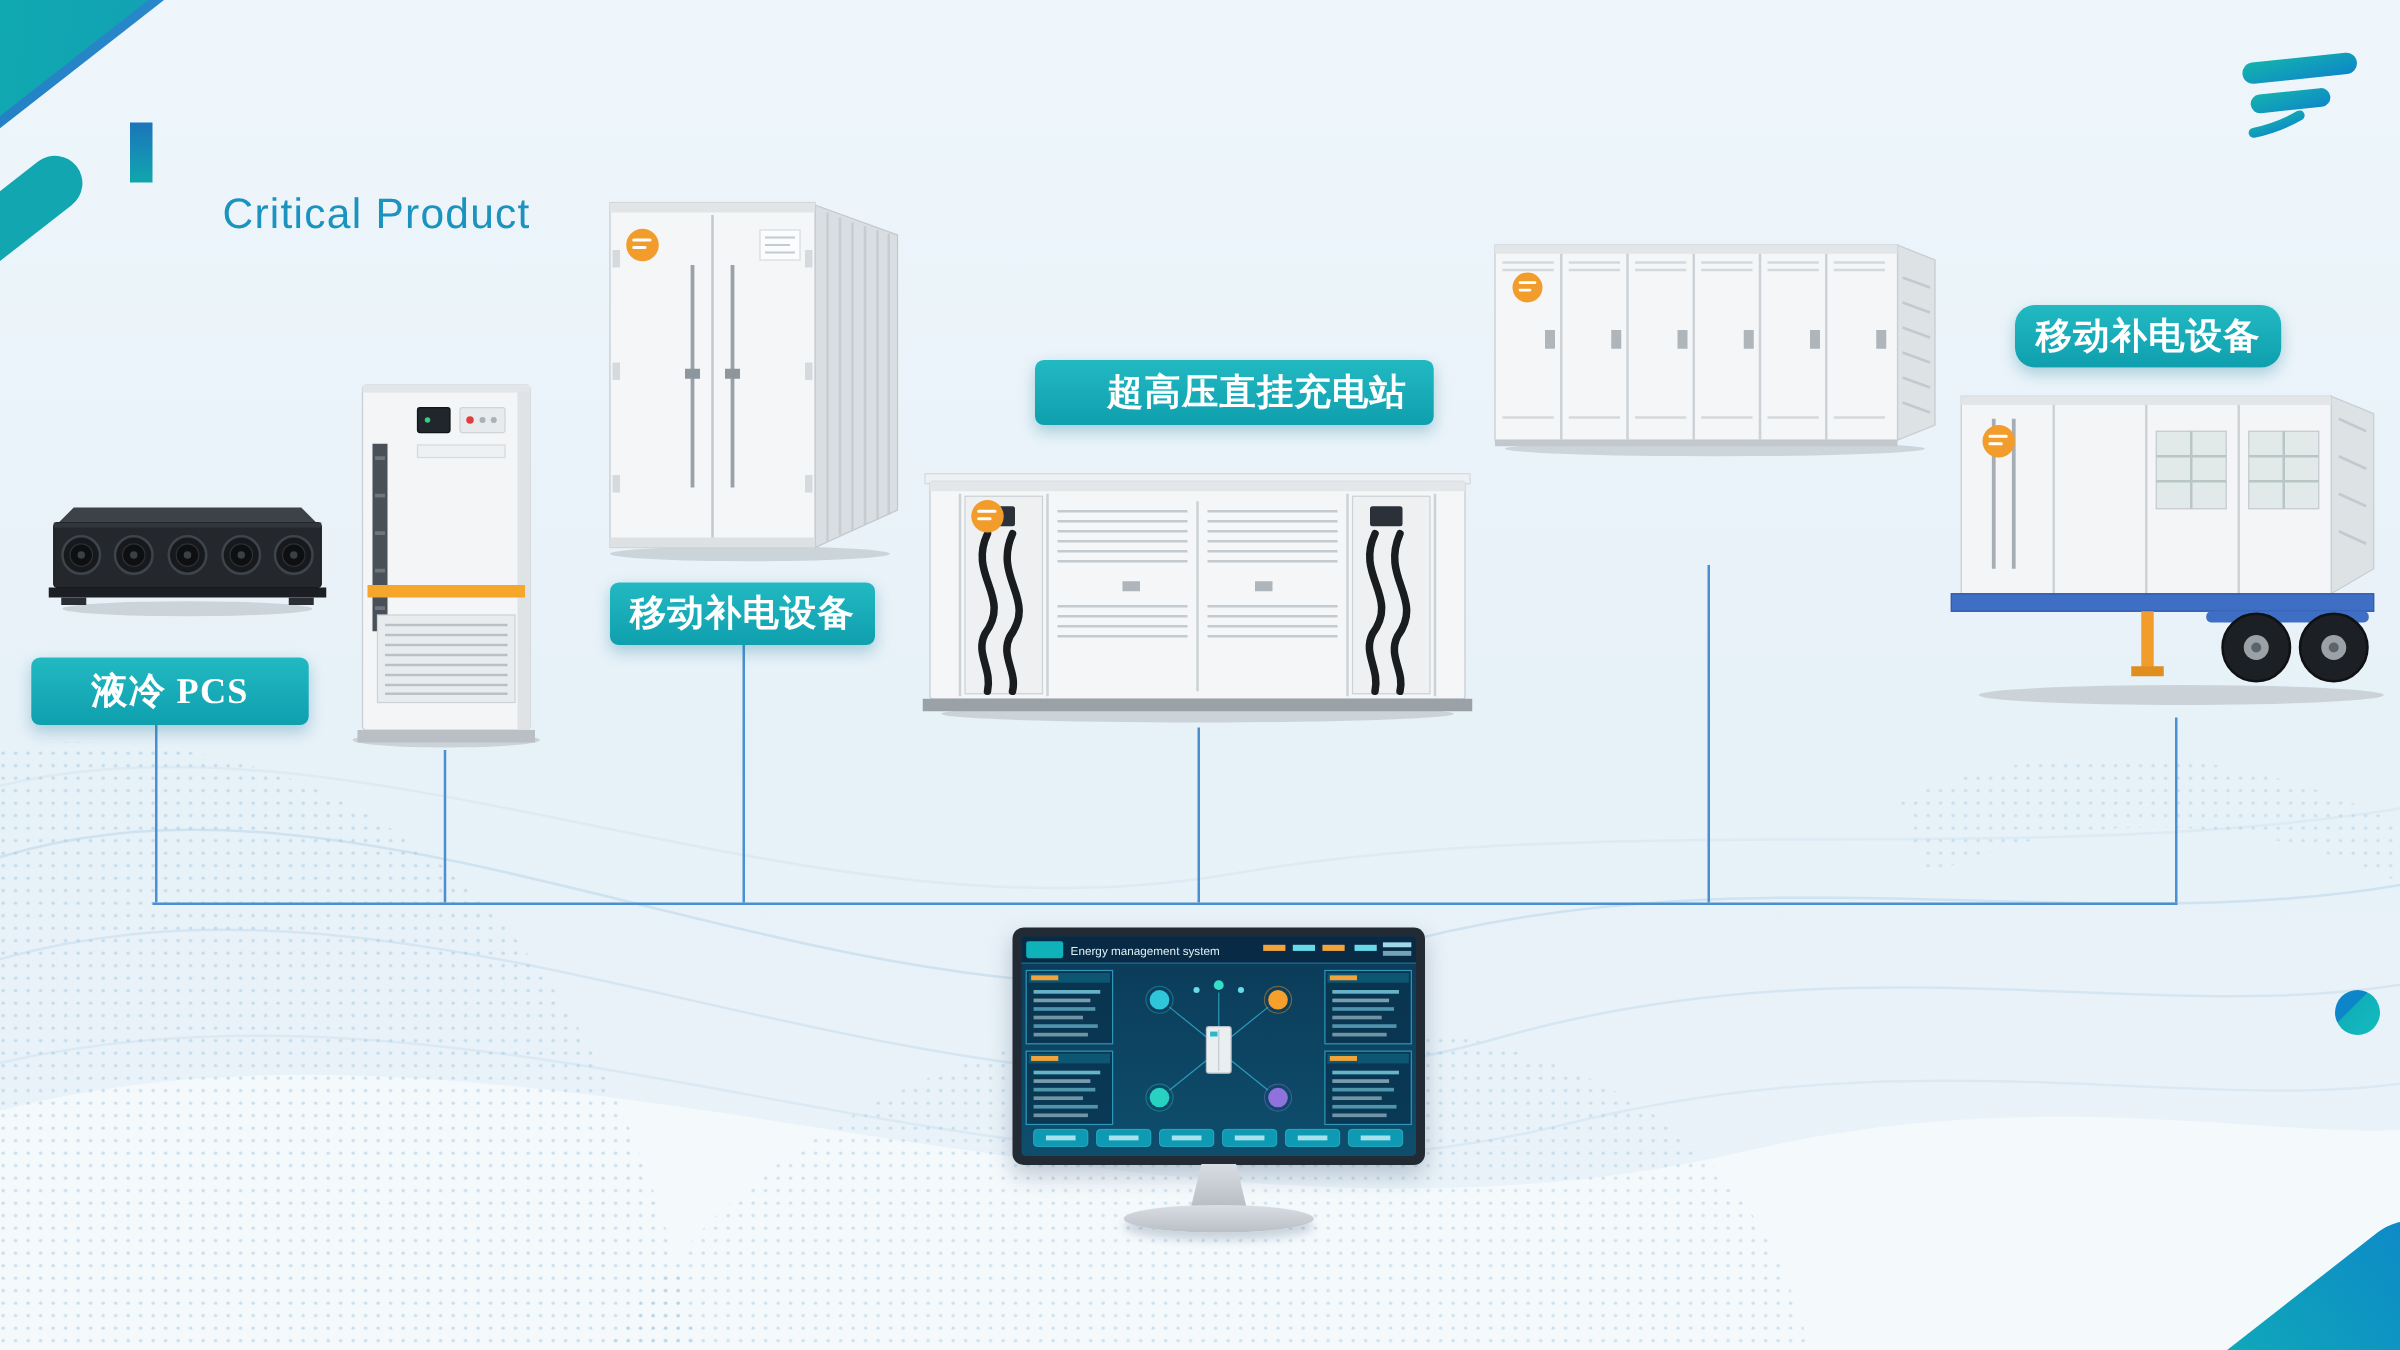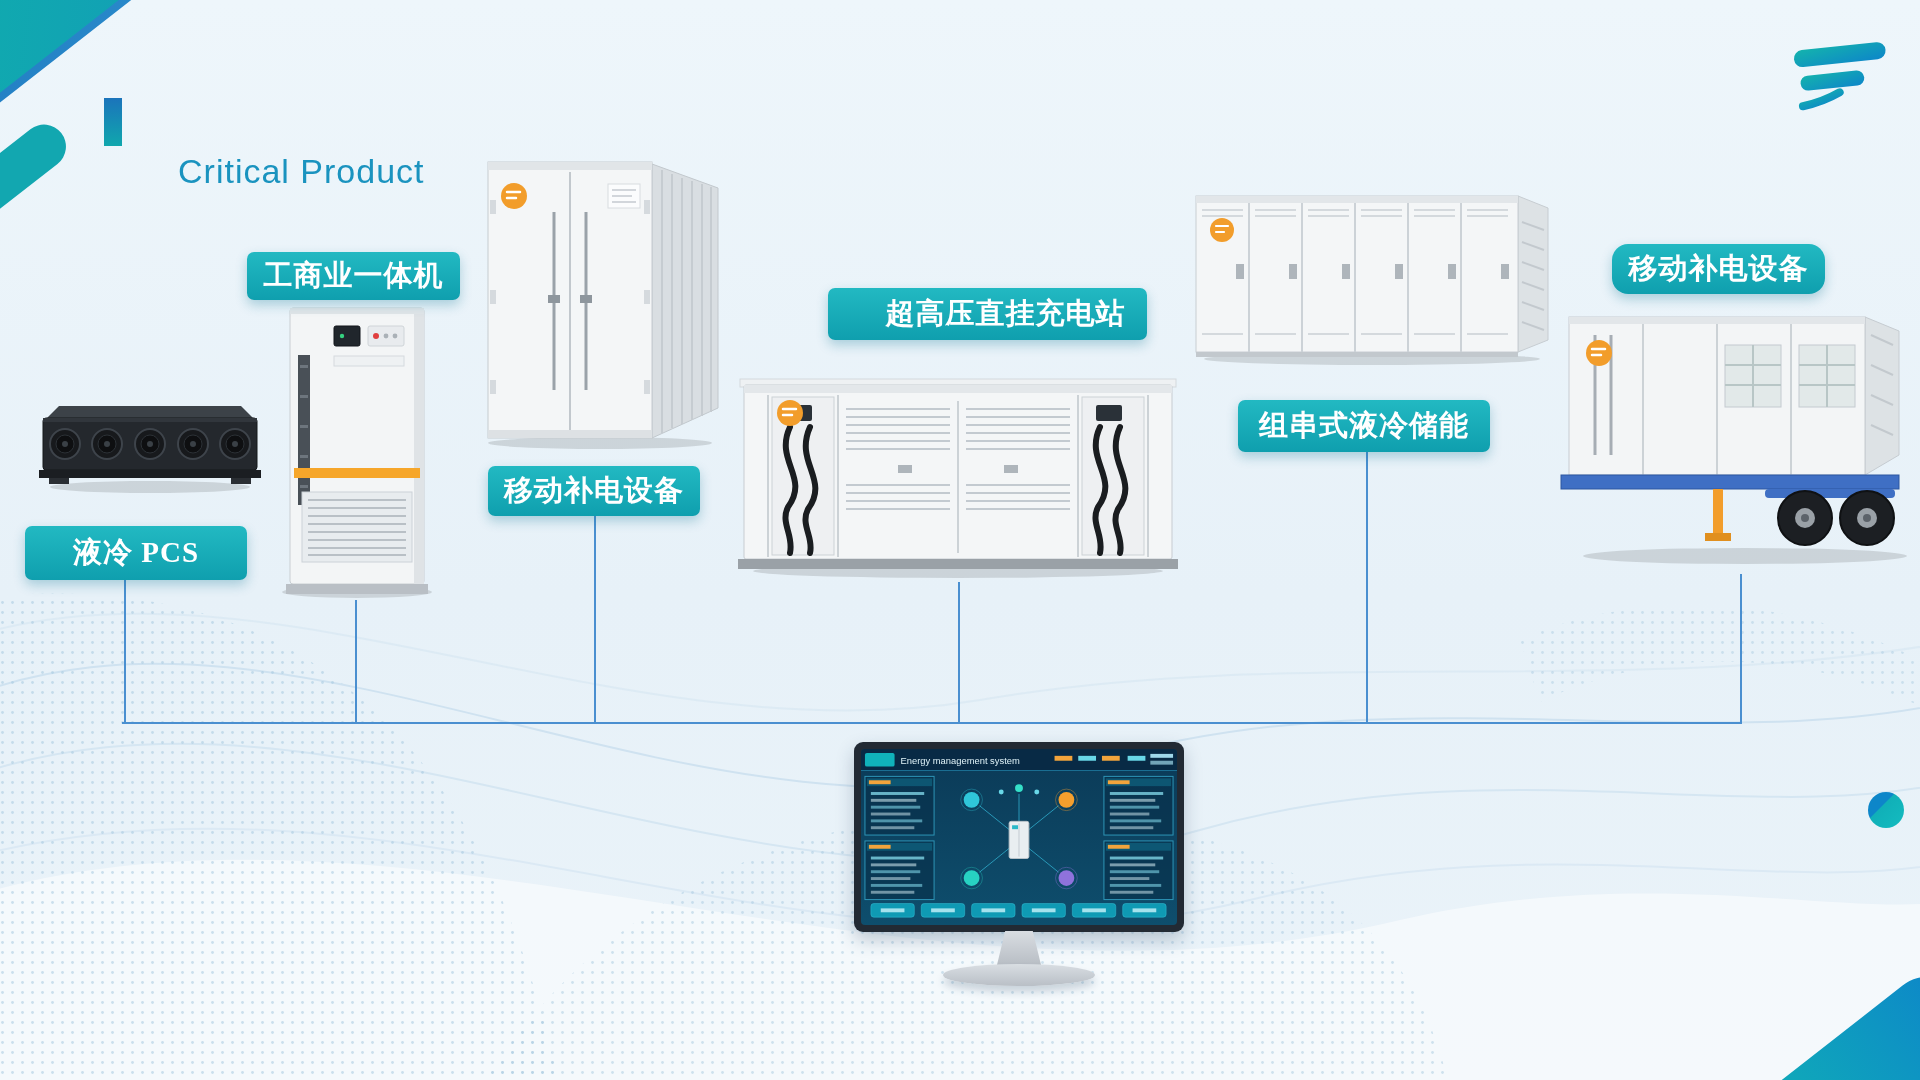--- a/index.html
+++ b/index.html
@@ -32,21 +32,21 @@
     background:linear-gradient(180deg,#22b9c2,#0f9fae);color:#ffffff;border-radius:7px;
     font-family:"Liberation Serif",serif;font-size:29px;font-weight:600;letter-spacing:1px;
     box-shadow:0 5px 12px rgba(16,120,150,.30);white-space:nowrap;}
   
   .figure{position:absolute;z-index:2;}
   
   .hline,.vline{position:absolute;background:#4a8fd0;z-index:1;}
   .hline{height:2px;}
   .vline{width:2px;}
   
-  .monitor{position:absolute;left:810px;top:742px;width:330px;height:258px;z-index:2;margin-left:44px;}
+  .monitor{position:absolute;left:810px;top:742px;width:330px;height:258px;z-index:2;}
   .monitor-bezel{position:absolute;left:0;top:0;width:330px;height:190px;background:#222a34;
     border-radius:9px;box-shadow:0 8px 18px rgba(30,60,90,.25);padding:0;}
   .monitor-screen{position:absolute;left:7px;top:7px;width:316px;height:176px;border-radius:4px;overflow:hidden;}
   .monitor-neck{position:absolute;left:50%;top:189px;transform:translateX(-50%);width:46px;height:38px;
     background:linear-gradient(180deg,#d9dde2,#b4bac1);
     clip-path:polygon(20% 0,80% 0,100% 100%,0 100%);}
   .monitor-base{position:absolute;left:50%;top:222px;transform:translateX(-50%);width:152px;height:22px;
     border-radius:50%;background:linear-gradient(180deg,#d9dee3,#b9bfc6);
     box-shadow:0 6px 8px rgba(30,60,90,.2);}
 </style>
@@ -125,21 +125,20 @@
       <circle cx="200" cy="44" r="15" fill="#17191c" stroke="#3e444b" stroke-width="2"></circle>
       <circle cx="200" cy="44" r="9" fill="#0e0f11" stroke="#2c3136"></circle>
         <circle cx="200" cy="44" r="3" fill="#3a4046"></circle>
     </g>
     <rect x="4" y="70" width="222" height="8" fill="#1b1e22"></rect>
     <rect x="14" y="78" width="20" height="6" fill="#2a2e33"></rect>
     <rect x="196" y="78" width="20" height="6" fill="#2a2e33"></rect>
   </svg>
   <div class="pill" style="left:25px;top:526px;width:222px;height:54px;">液冷 PCS</div>
 
-  <div class="pill" style="left:247px;top:252px;width:213px;height:48px;">工商业一体机</div>
   <svg class="figure" style="left:272px;top:300px;width:170px;height:300px;" viewBox="0 0 170 300">
     <ellipse cx="85" cy="292" rx="75" ry="6" fill="#000" opacity="0.12"></ellipse>
     <rect x="18" y="8" width="134" height="276" rx="3" fill="#f3f5f6" stroke="#c9ced2"></rect>
     <rect x="142" y="8" width="10" height="276" fill="#dfe3e6"></rect>
     <rect x="18" y="8" width="134" height="6" fill="#e2e6e9"></rect>
     <rect x="26" y="55" width="12" height="150" fill="#495057"></rect>
     <rect x="28" y="65" width="8" height="3" fill="#6d757d"></rect>
     <rect x="28" y="95" width="8" height="3" fill="#6d757d"></rect>
     <rect x="28" y="125" width="8" height="3" fill="#6d757d"></rect>
     <rect x="28" y="155" width="8" height="3" fill="#6d757d"></rect>
@@ -299,21 +298,20 @@
         <rect x="97" y="82" width="8" height="15"></rect>
       <rect x="150" y="82" width="8" height="15"></rect>
         <rect x="203" y="82" width="8" height="15"></rect>
       <rect x="256" y="82" width="8" height="15"></rect>
         <rect x="309" y="82" width="8" height="15"></rect>
     </g>
     <circle cx="30" cy="48" r="12" fill="#f29d2b"></circle>
     <path d="M24,44 h12 M24,50 h8" stroke="#ffffff" stroke-width="2.2" stroke-linecap="round"></path>
     <rect x="4" y="170" width="322" height="5" fill="#c2c8cd"></rect>
   </svg>
-  <div class="pill" style="left:1238px;top:400px;width:252px;height:52px;">组串式液冷储能</div>
 
   <div class="pill" style="left:1612px;top:244px;width:213px;height:50px;border-radius:16px;">移动补电设备</div>
   <svg class="figure" style="left:1555px;top:305px;width:360px;height:265px;" viewBox="0 0 360 265">
     <ellipse cx="190" cy="251" rx="162" ry="8" fill="#000" opacity="0.12"></ellipse>
     <polygon points="310,12 344,26 344,150 310,170" fill="#dde2e5" stroke="#c6ccd1"></polygon>
     <g stroke="#c3c9ce" stroke-width="2">
       <line x1="316" y1="30" x2="338" y2="40"></line>
         <line x1="316" y1="60" x2="338" y2="70"></line>
       <line x1="316" y1="90" x2="338" y2="100"></line>
         <line x1="316" y1="120" x2="338" y2="130"></line>

